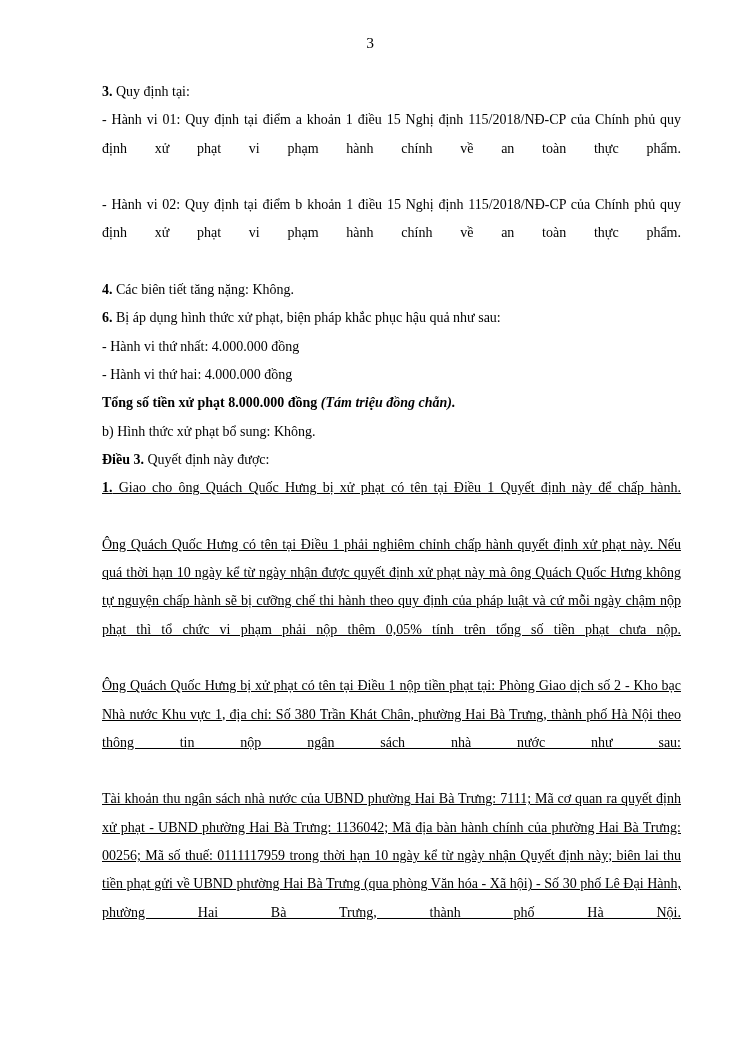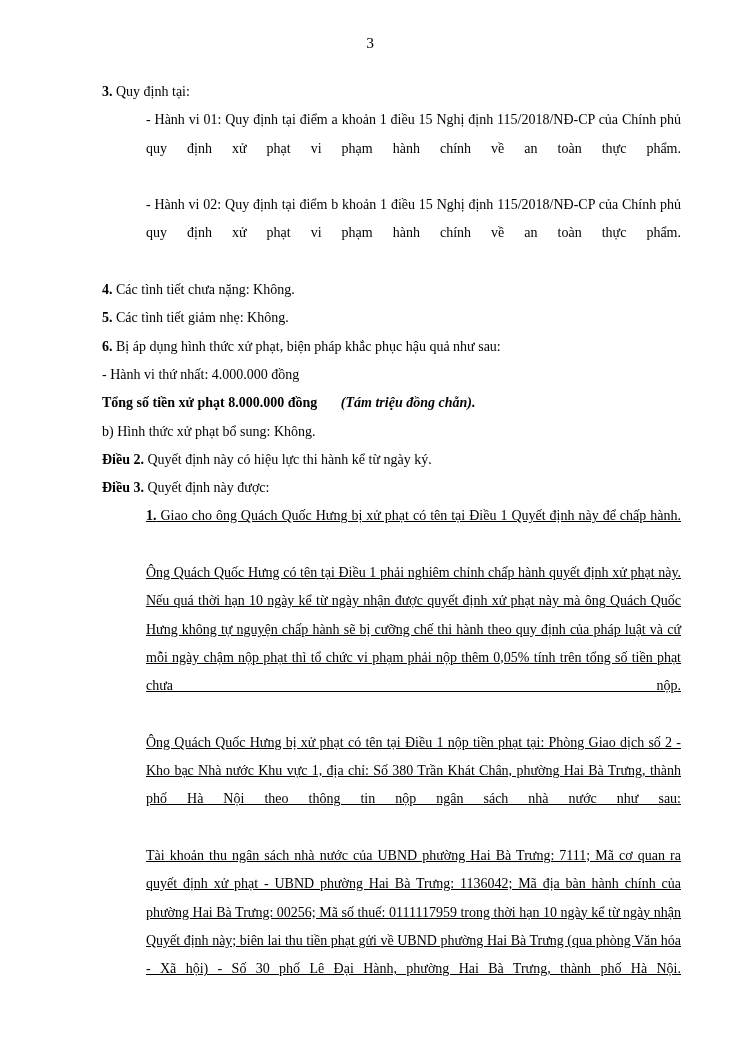--- a/index.html
+++ b/index.html
@@ -40,61 +40,59 @@
   p.para {
     margin: 0;
     font-size: 14px;
     line-height: 28.3px;
     text-align: justify;
     text-justify: inter-word;
     text-indent: 0;
   }
   p.para.justified {
     text-align: justify;
-    margin-left: 44px;
   }
   p.para.left {
     text-align: left;
   }
   
   .ind-par   { text-indent: 38px; text-decoration: underline; }   
   .ind-num   { text-indent: 38px; }   
   .ind-dash  { text-indent: 38px; }   
   .ind-sub   { text-indent: 38px; }   
   .ind-sub2  { text-indent: 46px; }
 
   .b  { font-weight: bold; }
-  .bi { font-weight: bold; font-style: italic; margin-left: 20px; }
+  .bi { font-weight: bold; font-style: italic; }
 
   
   p.para::after {
     content: "";
     display: inline-block;
     width: 100%;
   }
   p.para.nostretch::after { content: none; display: none; }
 </style>
 </head>
 <body>
 
 <div class="page">
 
   <div class="page-number">3</div>
 
   <div class="body-text" id="body-text">
       <p class="para left nostretch ind-num"><span class="b">3.</span><span> Quy định tại:</span></p>
       <p class="para justified ind-dash"><span>- Hành vi 01: Quy định tại điểm a khoản 1 điều 15 Nghị định 115/2018/NĐ-CP của Chính phủ quy định xử phạt vi phạm hành chính về an toàn thực phẩm.</span></p>
       <p class="para justified ind-dash"><span>- Hành vi 02: Quy định tại điểm b khoản 1 điều 15 Nghị định 115/2018/NĐ-CP của Chính phủ quy định xử phạt vi phạm hành chính về an toàn thực phẩm.</span></p>
-      <p class="para left nostretch ind-num"><span class="b">4.</span><span> Các tình tiết chưa nặng: Không.</span></p>
-      <p class="para left nostretch ind-num"><span class="b">5.</span><span> Các tình tiết giảm nhẹ: Không.</span></p>
+      <p class="para left nostretch ind-num"><span class="b">4.</span><span> Các biên tiết tăng nặng: Không.</span></p>
       <p class="para left nostretch ind-num"><span class="b">6.</span><span> Bị áp dụng hình thức xử phạt, biện pháp khắc phục hậu quả như sau:</span></p>
       <p class="para left nostretch ind-sub2"><span>- Hành vi thứ nhất: 4.000.000 đồng</span></p>
+      <p class="para left nostretch ind-sub2"><span>- Hành vi thứ hai: 4.000.000 đồng</span></p>
       <p class="para left nostretch ind-sub"><span class="b">Tổng số tiền xử phạt 8.000.000 đồng</span><span>  </span><span class="bi">(Tám triệu đồng chẵn).</span></p>
       <p class="para left nostretch ind-sub"><span>b) Hình thức xử phạt bổ sung: Không.</span></p>
-      <p class="para left nostretch ind-sub"><span class="b">Điều 2.</span><span> Quyết định này có hiệu lực thi hành kể từ ngày ký.</span></p>
       <p class="para left nostretch ind-sub"><span class="b">Điều 3.</span><span> Quyết định này được:</span></p>
       <p class="para justified ind-par"><span class="b">1.</span><span> Giao cho ông Quách Quốc Hưng bị xử phạt có tên tại Điều 1 Quyết định này để chấp hành.</span></p>
       <p class="para justified ind-par"><span>Ông Quách Quốc Hưng có tên tại Điều 1 phải nghiêm chỉnh chấp hành quyết định xử phạt này. Nếu quá thời hạn 10 ngày kể từ ngày nhận được quyết định xử phạt này mà ông Quách Quốc Hưng không tự nguyện chấp hành sẽ bị cưỡng chế thi hành theo quy định của pháp luật và cứ mỗi ngày chậm nộp phạt thì tổ chức vi phạm phải nộp thêm 0,05% tính trên tổng số tiền phạt chưa nộp.</span></p>
       <p class="para justified ind-par"><span>Ông Quách Quốc Hưng bị xử phạt có tên tại Điều 1 nộp tiền phạt tại: Phòng Giao dịch số 2 - Kho bạc Nhà nước Khu vực 1, địa chỉ: Số 380 Trần Khát Chân, phường Hai Bà Trưng, thành phố Hà Nội theo thông tin nộp ngân sách nhà nước như sau:</span></p>
       <p class="para justified ind-par"><span>Tài khoản thu ngân sách nhà nước của UBND phường Hai Bà Trưng: 7111; Mã cơ quan ra quyết định xử phạt - UBND phường Hai Bà Trưng: 1136042; Mã địa bàn hành chính của phường Hai Bà Trưng: 00256; Mã số thuế: 0111117959 trong thời hạn 10 ngày kể từ ngày nhận Quyết định này; biên lai thu tiền phạt gửi về UBND phường Hai Bà Trưng (qua phòng Văn hóa - Xã hội) - Số 30 phố Lê Đại Hành, phường Hai Bà Trưng, thành phố Hà Nội.</span></p>
     </div>
 
 </div>
 
 </body></html>

